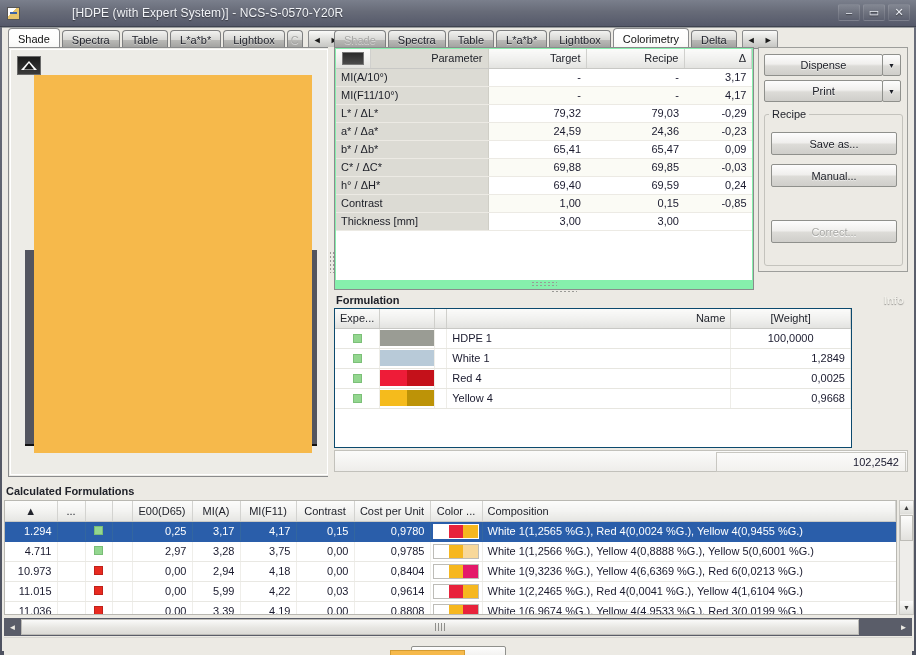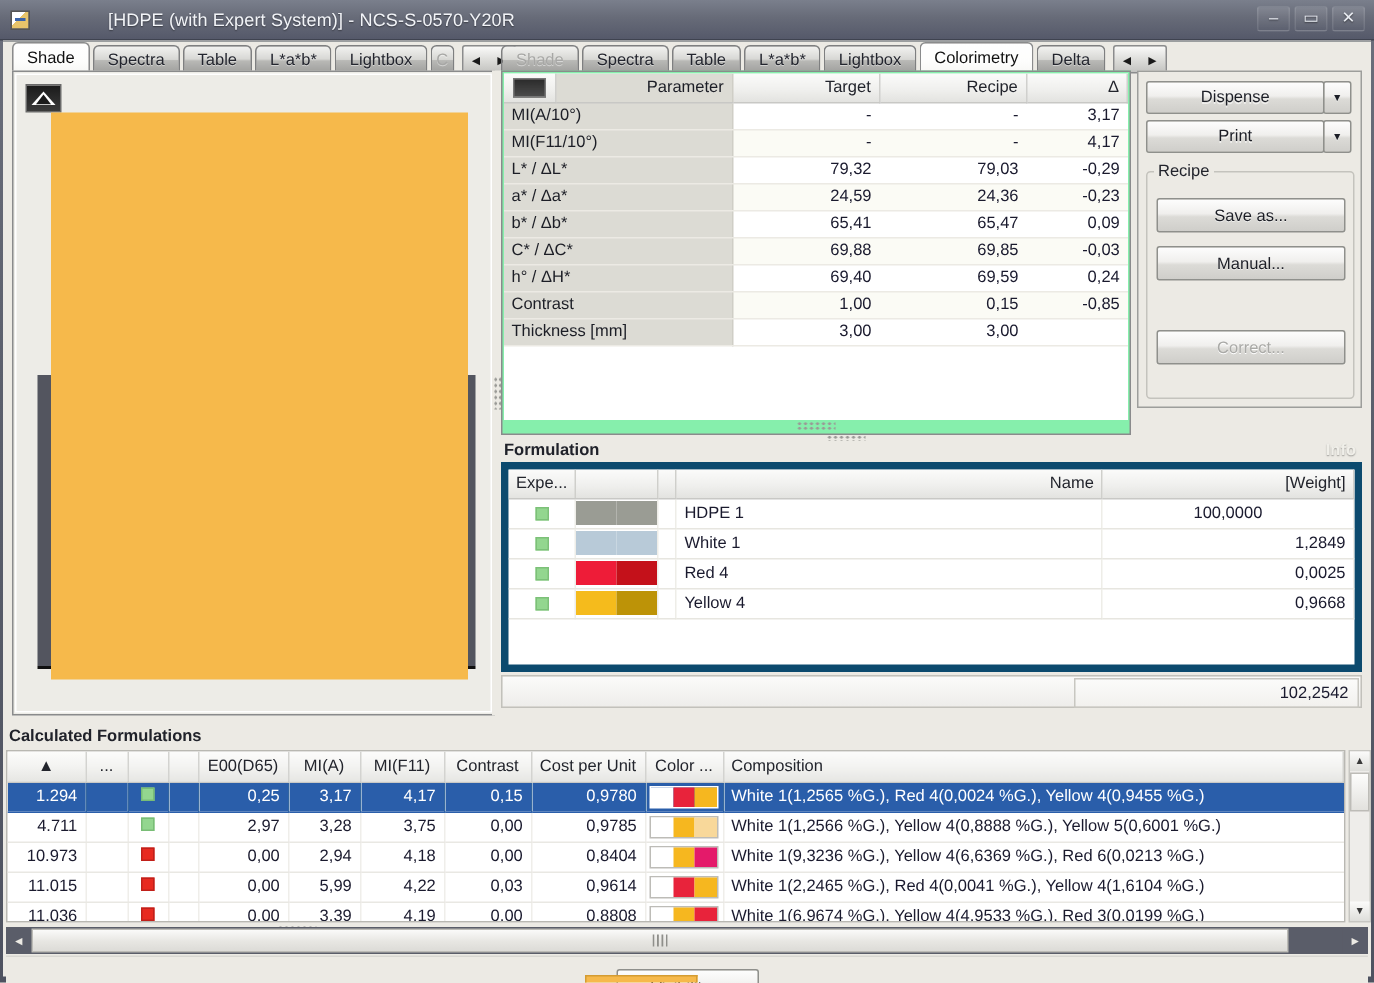--- a/index.html
+++ b/index.html
@@ -191,22 +191,22 @@
   #formPanel {
     position:absolute; left:332px; top:266px; width:574px; height:183px;
     background:#eceae4;
   }
   #formTitle { position:absolute; left:2px; top:0; font-size:11px; font-weight:bold; color:#20222a; }
   #formInfo {
     position:absolute; right:4px; top:0; font-size:11px; font-weight:bold;
     color:#f0efe9; text-shadow:0 1px 1px rgba(0,0,0,.35);
   }
   #formGridWrap {
-    position:absolute; left:0; top:14px; width:574px; height:140px;
-    background:#fff; border:5px solid #0c4a6e;
+    position:absolute; left:0; top:14px; width:518px; height:140px;
+    background:#fff; border:1px solid #0c4a6e;
     overflow:hidden;
   }
   #formTable th { border-right:1px solid #cfcfcb; }
   #formTable td { border-bottom:1px solid #e7e6e0; border-right:1px solid #eeede8; height:20px; }
   .expdot { width:9px; height:9px; display:block; margin:0 auto; background:#93d68f; border:1px solid #7cc078; }
   .sw2 { display:flex; width:54px; height:16px; margin:0 auto; }
   .sw2 i { flex:1; display:block; }
   #formTotalRow {
     position:absolute; left:0; top:156px; width:574px; height:22px;
     background: linear-gradient(to bottom,#fbfbfa,#eeedea);
@@ -493,21 +493,21 @@
               <col style="width:12px">
               <col style="width:284px">
               <col>
           </colgroup>
           <thead>
             <tr>
               <th>Expe...</th>
               <th></th>
               <th></th>
               <th style="text-align:right">Name</th>
-              <th style="text-align:right">[Weight]</th>
+              <th style="text-align:center">[Weight]</th>
             </tr>
           </thead>
           <tbody id="formBody">
               <tr>
                 <td style="text-align: center;">
                   <span class="expdot" style="background: rgb(147, 214, 143);"></span>
                 </td>
                 <td style="padding: 0px;">
                   <span class="sw2">
                     <i style="background: rgb(154, 156, 148);"></i>

